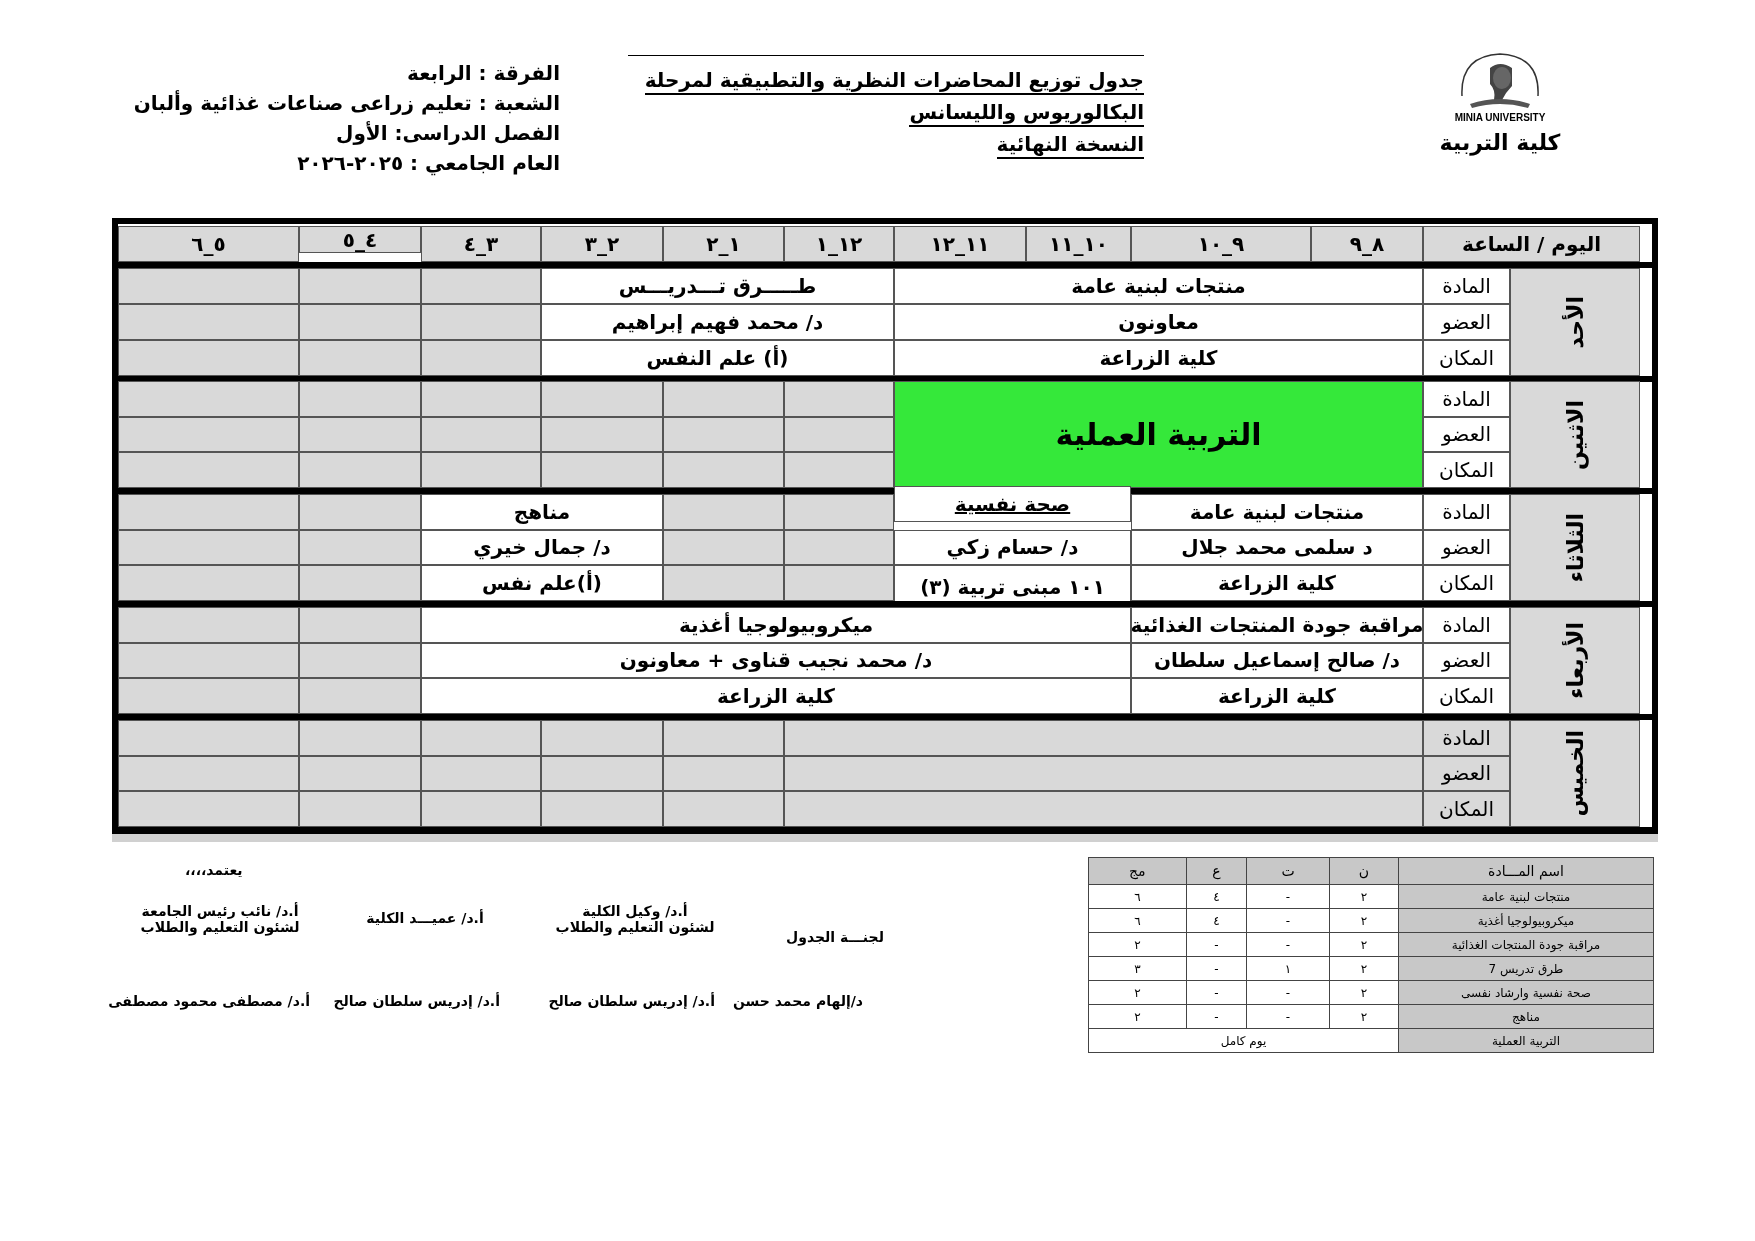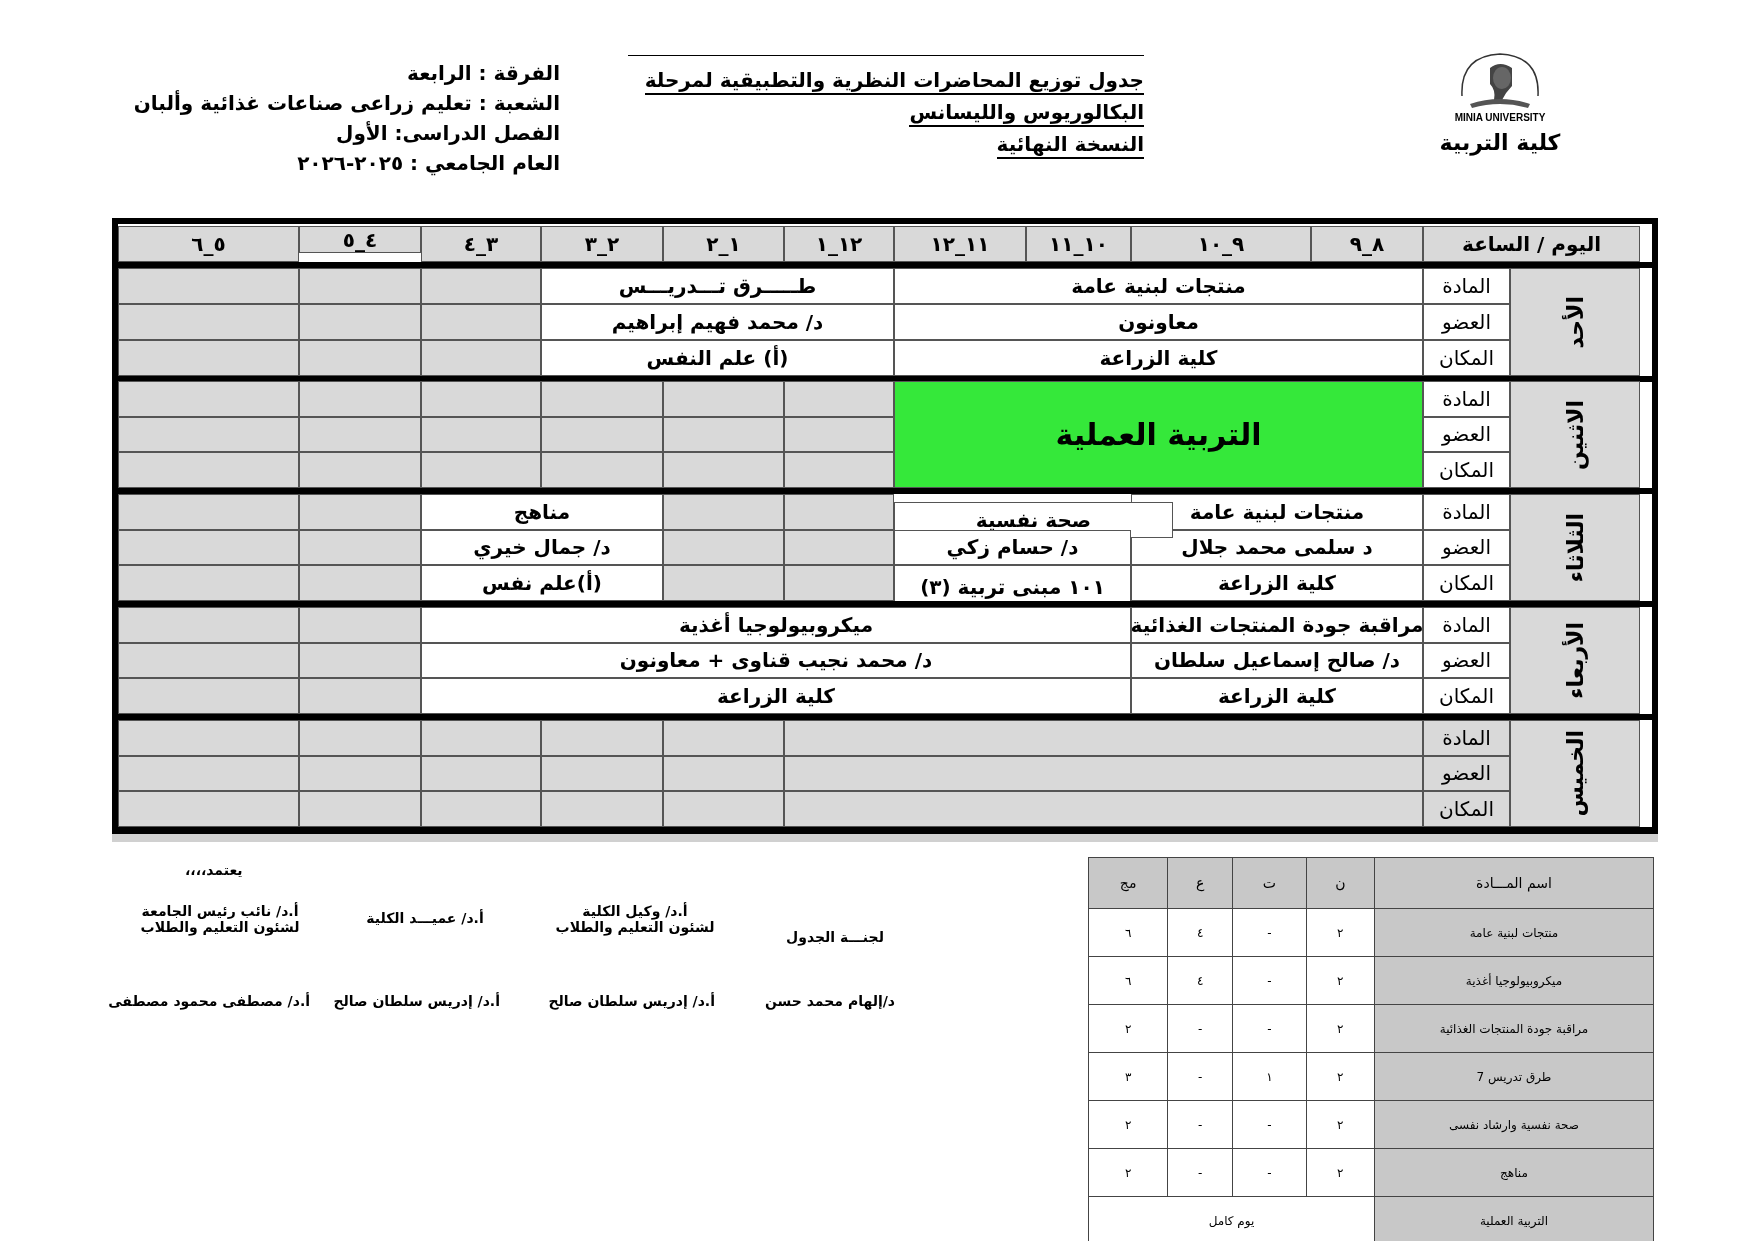--- a/index.html
+++ b/index.html
@@ -18,21 +18,21 @@
   .cell{position:absolute;box-sizing:border-box;border:1px solid #555;display:flex;align-items:center;justify-content:center;direction:rtl;text-align:center;font-weight:bold;font-size:20px;white-space:nowrap;overflow:hidden;}
   .gray{background:#d9d9d9;}
   .white{background:#fff;}
   .green{background:#35e83a;}
   .lbl{font-weight:normal;font-size:20px;}
   .day{writing-mode:vertical-rl;transform:rotate(180deg);font-weight:bold;font-size:22px;}
   .thick{position:absolute;background:#000;height:6px;}
   .shadow{position:absolute;left:112px;top:834px;width:1546px;height:8px;background:#d0d0d0;}
 
   .summary{position:absolute;left:1088px;top:857px;width:566px;border-collapse:collapse;direction:rtl;font-family:"DejaVu Sans",sans-serif;font-size:12px;}
-  .summary td,.summary th{border:1px solid #444;text-align:center;height:19px;padding:14px;font-weight:normal;}
+  .summary td,.summary th{border:1px solid #444;text-align:center;height:19px;padding:2px;font-weight:normal;}
   .summary th{background:#c8c8c8;font-size:14px;height:22px;}
   .summary td.name{background:#c8c8c8;width:250px;}
   .sig{position:absolute;direction:rtl;text-align:center;font-weight:bold;font-size:14px;white-space:nowrap;}
 </style>
 </head>
 <body>
 
 <div class="hdr-left">
   <div>الفرقة : الرابعة</div>
   <div>الشعبة :  تعليم زراعى صناعات غذائية وألبان</div>
@@ -122,21 +122,21 @@
       <div class="thick" style="left: 0px; width: 1534px; top: 264px;"></div>
       <div class="cell gray" style="left: 1392px; top: 270px; width: 130px; height: 107px;">
         <span class="day">الثلاثاء</span>
       </div>
       <div class="cell white lbl" style="left: 1305px; top: 270px; width: 87px; height: 35.6667px;">المادة</div>
       <div class="cell white lbl" style="left: 1305px; top: 305.667px; width: 87px; height: 35.6667px;">العضو</div>
       <div class="cell white lbl" style="left: 1305px; top: 341.333px; width: 87px; height: 35.6667px;">المكان</div>
       <div class="cell white" style="left: 1013px; top: 270px; width: 292px; height: 35.6667px;">منتجات لبنية عامة</div>
       <div class="cell white" style="left: 1013px; top: 305.667px; width: 292px; height: 35.6667px;">د سلمى محمد جلال</div>
       <div class="cell white" style="left: 1013px; top: 341.333px; width: 292px; height: 35.6667px;">كلية الزراعة</div>
-      <div class="cell white" style="left: 776px; top: 278px; width: 279px; height: 35.6667px;">صحة نفسية</div>
+      <div class="cell white" style="left: 776px; top: 262px; width: 237px; height: 35.6667px; text-decoration: underline;">صحة نفسية</div>
       <div class="cell white" style="left: 776px; top: 305.667px; width: 237px; height: 35.6667px;">د/ حسام زكي</div>
       <div class="cell white" style="left: 776px; top: 341.333px; width: 237px; height: 43px;">١٠١ مبنى تربية (٣)</div>
       <div class="cell white" style="left: 303px; top: 270px; width: 242px; height: 35.6667px;">مناهج</div>
       <div class="cell white" style="left: 303px; top: 305.667px; width: 242px; height: 35.6667px;">د/ جمال خيري</div>
       <div class="cell white" style="left: 303px; top: 341.333px; width: 242px; height: 35.6667px;">(أ)علم نفس</div>
       <div class="cell gray" style="left: 666px; top: 270px; width: 110px; height: 35.6667px;"></div>
       <div class="cell gray" style="left: 666px; top: 305.667px; width: 110px; height: 35.6667px;"></div>
       <div class="cell gray" style="left: 666px; top: 341.333px; width: 110px; height: 35.6667px;"></div>
       <div class="cell gray" style="left: 545px; top: 270px; width: 121px; height: 35.6667px;"></div>
       <div class="cell gray" style="left: 545px; top: 305.667px; width: 121px; height: 35.6667px;"></div>
@@ -266,13 +266,13 @@
 <div class="sig" style="left:365px;top:910px;width:120px;">أ.د/ عميـــد الكلية</div>
 <div class="sig" style="left:350px;top:993px;width:150px;">أ.د/ إدريس سلطان صالح</div>
 
 <div class="sig" style="left:555px;top:903px;width:160px;">
   <div>أ.د/ وكيل الكلية</div>
   <div>لشئون التعليم والطلاب</div>
 </div>
 <div class="sig" style="left:555px;top:993px;width:160px;">أ.د/ إدريس سلطان صالح</div>
 
 <div class="sig" style="left:785px;top:929px;width:100px;">لجنـــة الجدول</div>
-<div class="sig" style="left:770px;top:993px;width:125px;text-align:center;">د/إلهام محمد حسن</div>
+<div class="sig" style="left:738px;top:993px;width:125px;text-align:center;">د/إلهام محمد حسن</div>
 
 </body></html>

